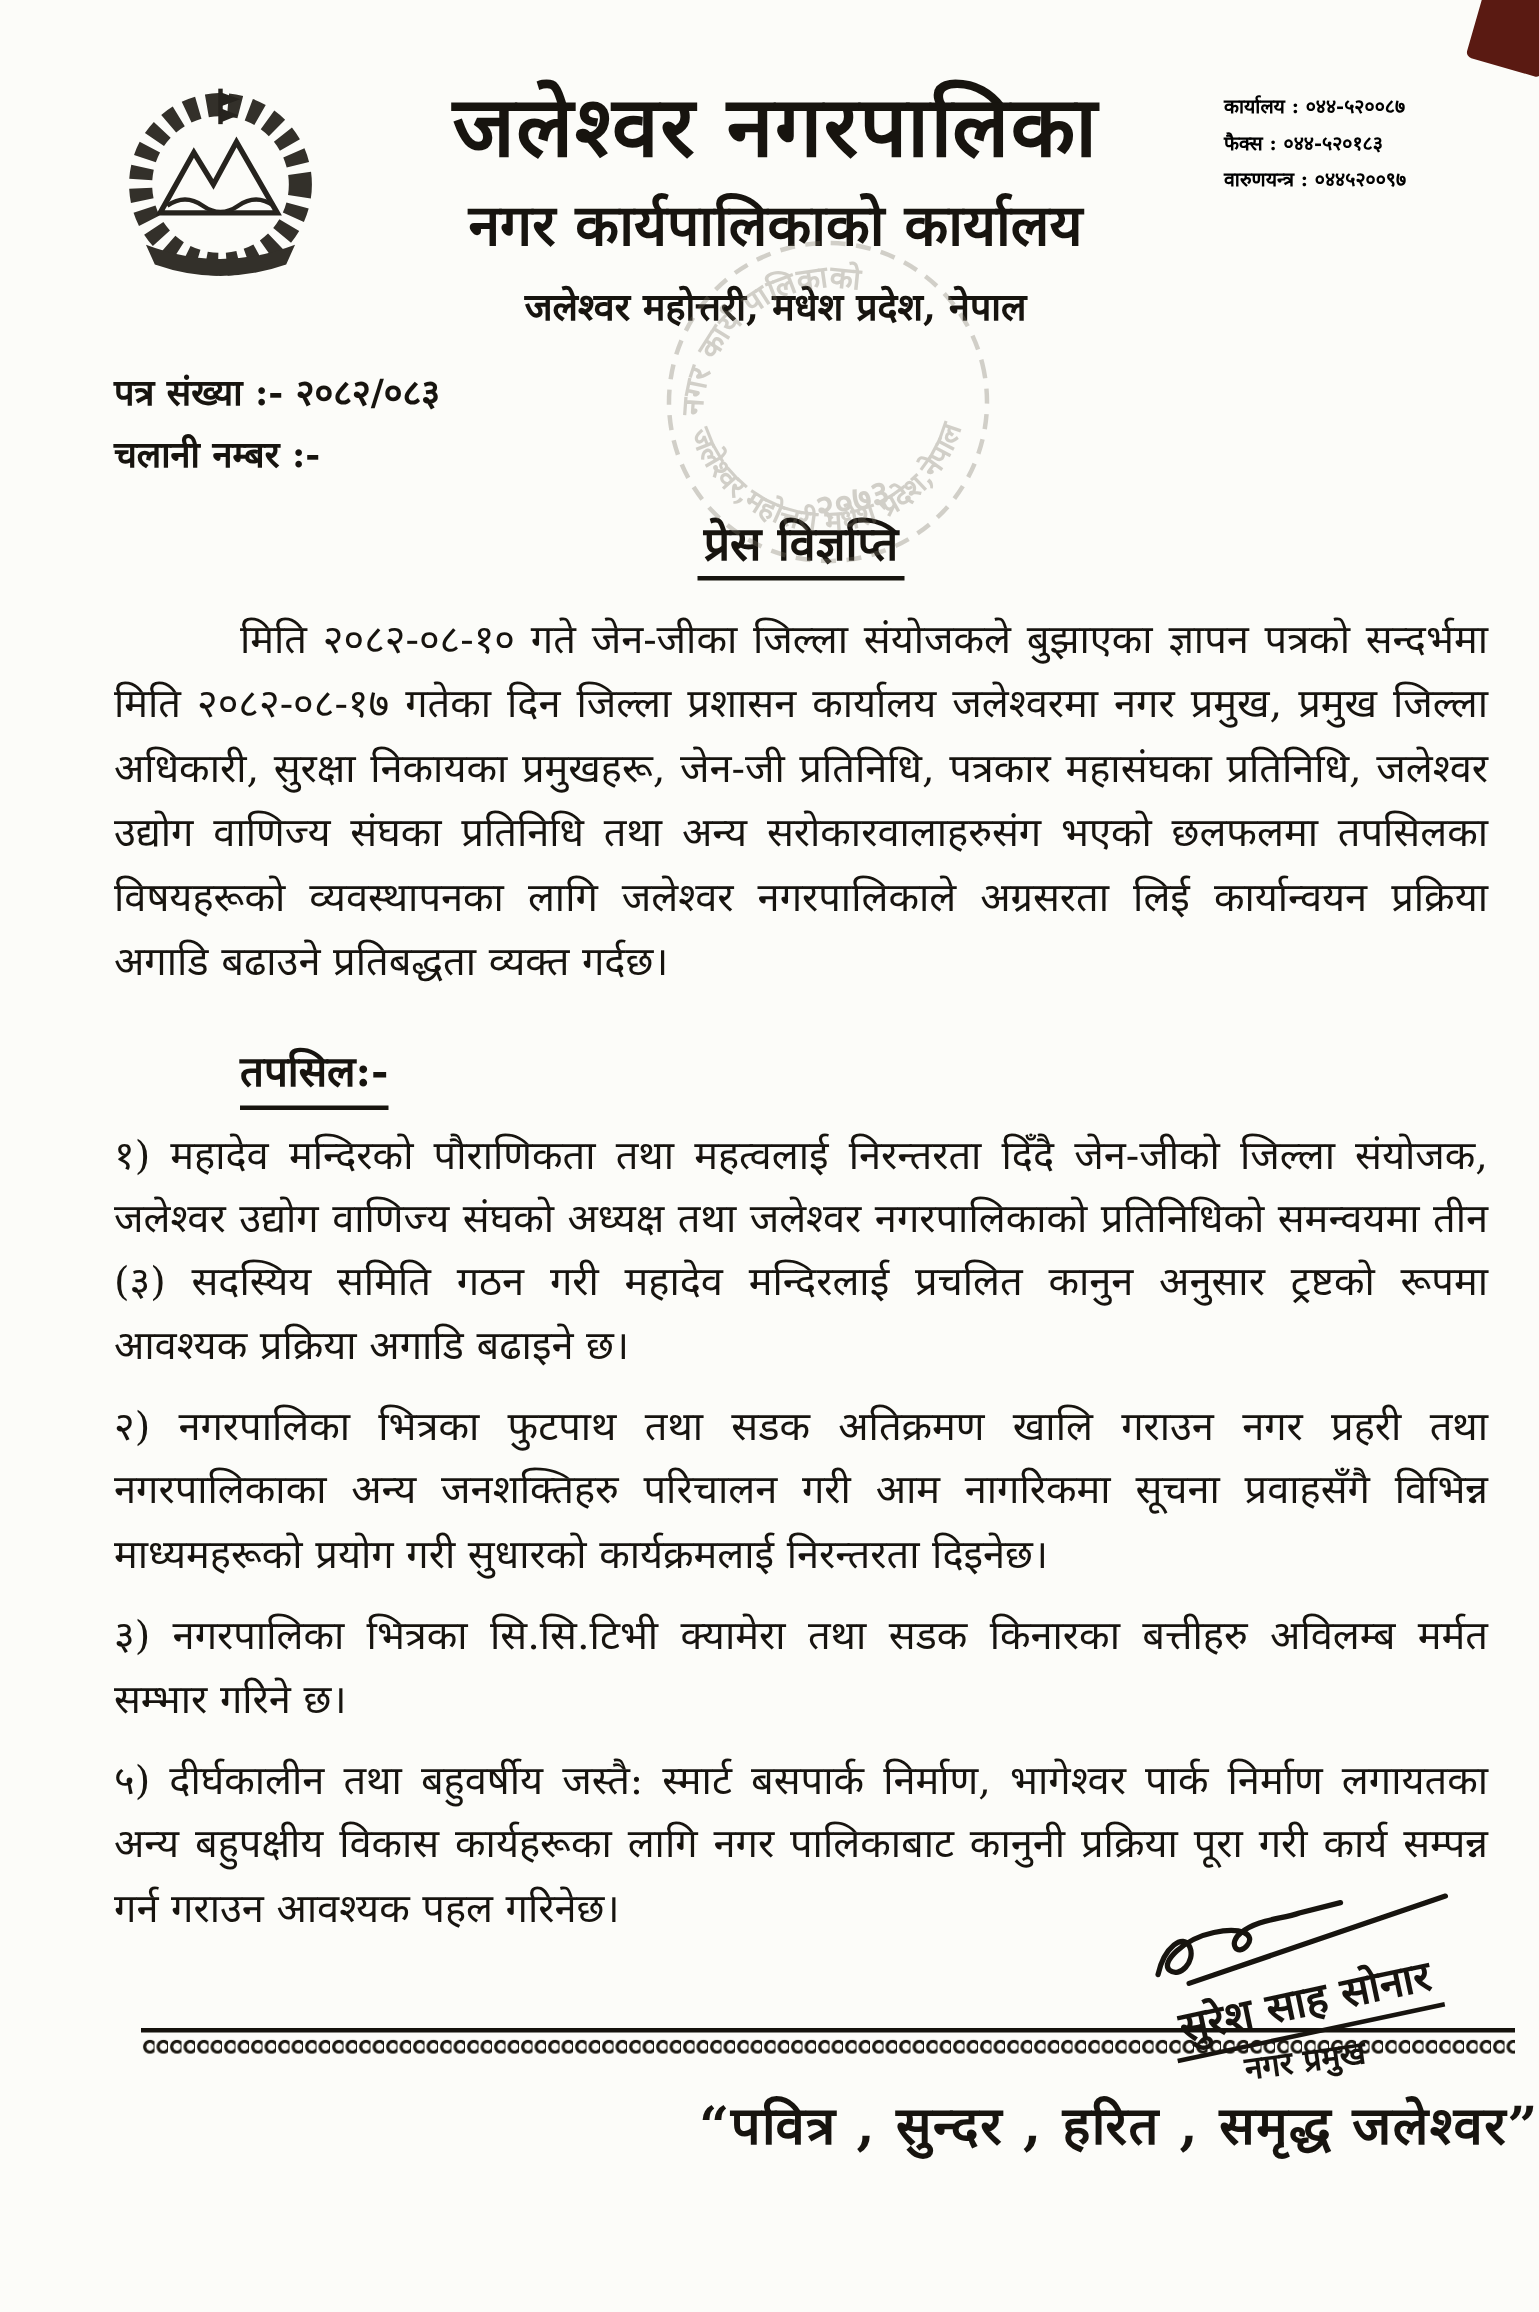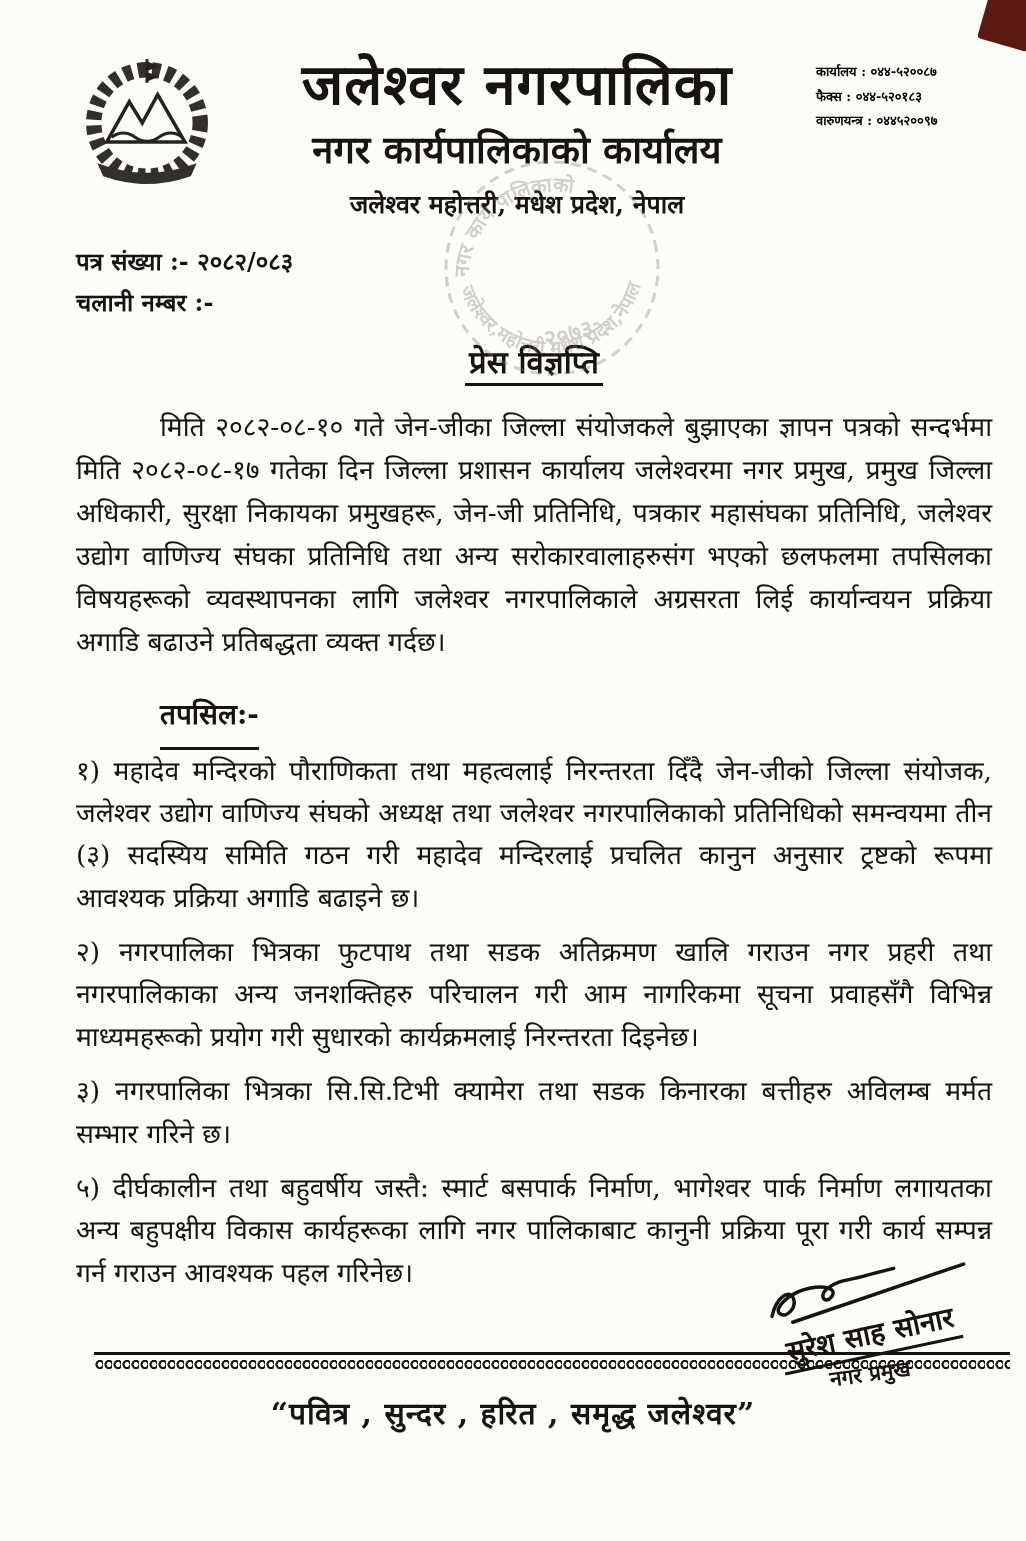--- a/index.html
+++ b/index.html
@@ -33,40 +33,40 @@
           font-size:24px; font-weight:bold; }
   .meta .left div { margin-bottom:8px; }
   .meta .right { margin-top:22px; padding-right:10px; }
 
   
   .doc-title { text-align:center; margin-top:14px; font-size:31px; font-weight:bold; }
   .doc-title span { border-bottom:3px solid #17140f; padding:0 4px 3px; }
   .intro { margin:24px 0 0; font-size:26.5px; line-height:1.62; text-align:justify;
            text-indent:84px; }
   .section-heading { margin:30px 0 0 84px; font-size:28px; font-weight:bold; }
-  .section-heading span { border-bottom:3px solid #17140f; padding-bottom:16px; }
+  .section-heading span { border-bottom:3px solid #17140f; padding-bottom:6px; }
   .items { margin-top:18px; }
   .items p { margin:0 0 12px; font-size:26.5px; line-height:1.6; text-align:justify; }
 
   
   .signature { position:absolute; top:1262px; right:26px; width:260px; text-align:center; z-index:3; }
   .sig-scribble { display:block; margin:0 auto -8px; transform:rotate(-6deg); }
   .sig-name  { display:inline-block; font-size:28px; font-weight:bold;
                transform:rotate(-12deg); border-bottom:3px solid #17140f; padding:0 6px 2px; }
   .sig-title { font-size:21px; font-weight:bold; transform:rotate(-8deg); margin-top:2px; }
 
   
   .divider { position:absolute; left:94px; right:16px; top:1352px; z-index:1; }
   .divider .rule  { border-top:3px solid #15120d; }
   .divider .chain { height:13px; margin-top:3px;
     background-image:radial-gradient(circle at 6px 6.5px,
       rgba(0,0,0,0) 2.3px, #1c1912 2.7px, #1c1912 4.3px, rgba(0,0,0,0) 4.9px);
     background-size:9px 13px; background-repeat:repeat-x; }
-  .slogan { position:absolute; left:0; right:0; top:1392px; text-align:center;
-            font-size:30px; font-weight:bold; letter-spacing:1px; }
+  .slogan { position:absolute; left:0; right:0; top:1392px; text-align:right;
+            font-size:35px; font-weight:bold; letter-spacing:1px; }
 </style>
 </head>
 <body>
 
 <div class="page">
 
   <div class="corner-mark"></div>
 
   <svg class="stamp" viewBox="0 0 240 240">
     <circle cx="120" cy="120" r="106" fill="none" stroke="#7d7668" stroke-width="3" stroke-dasharray="10 7"></circle>

